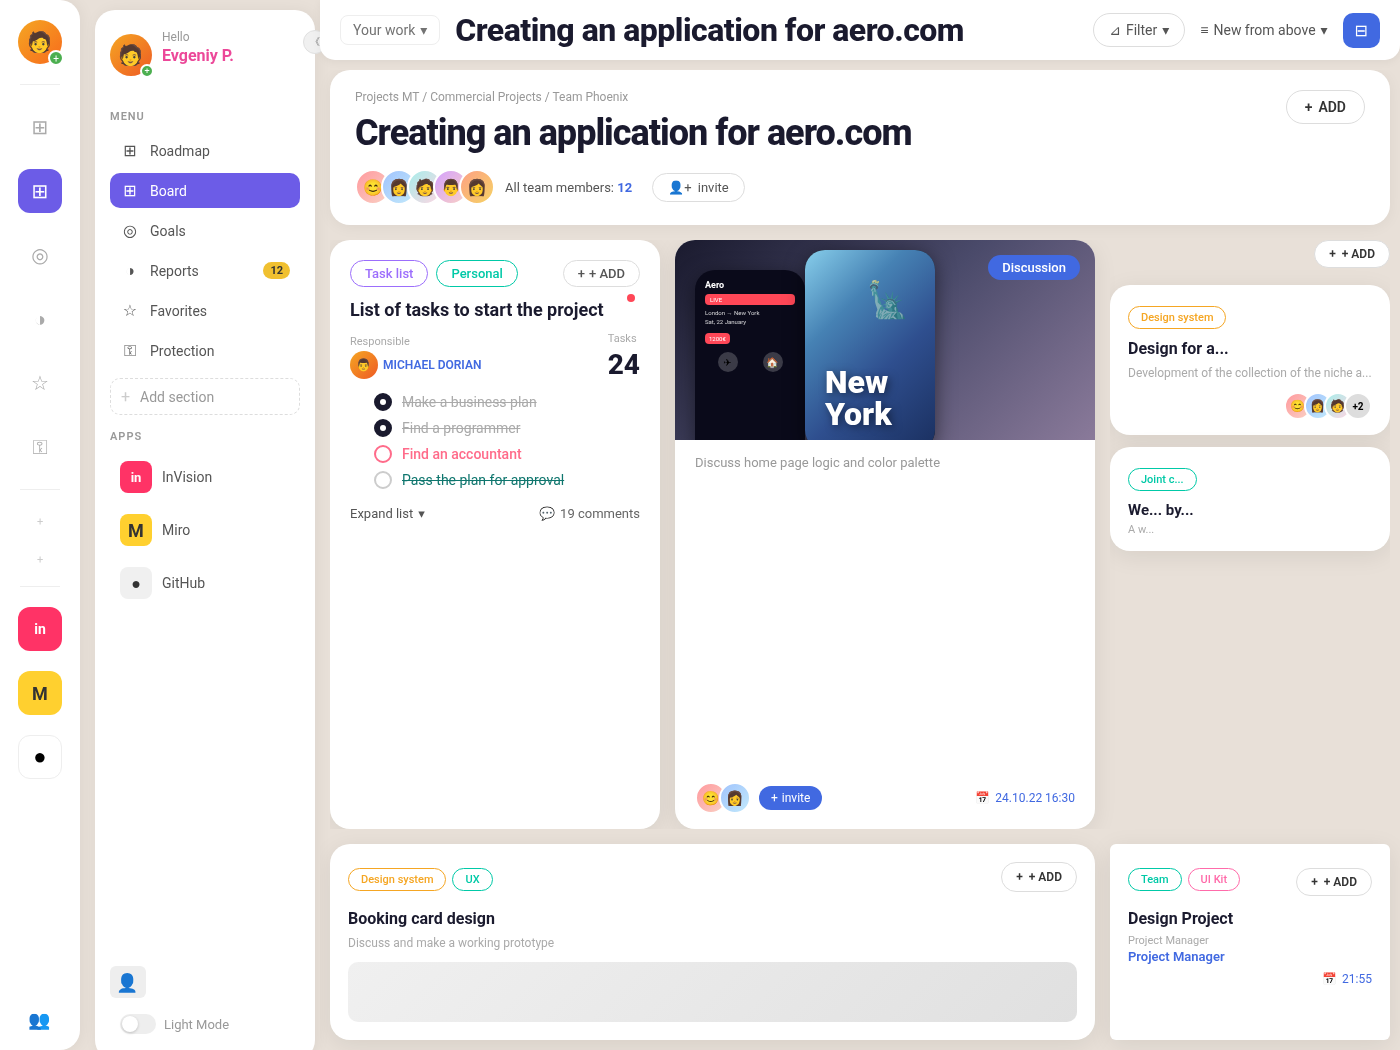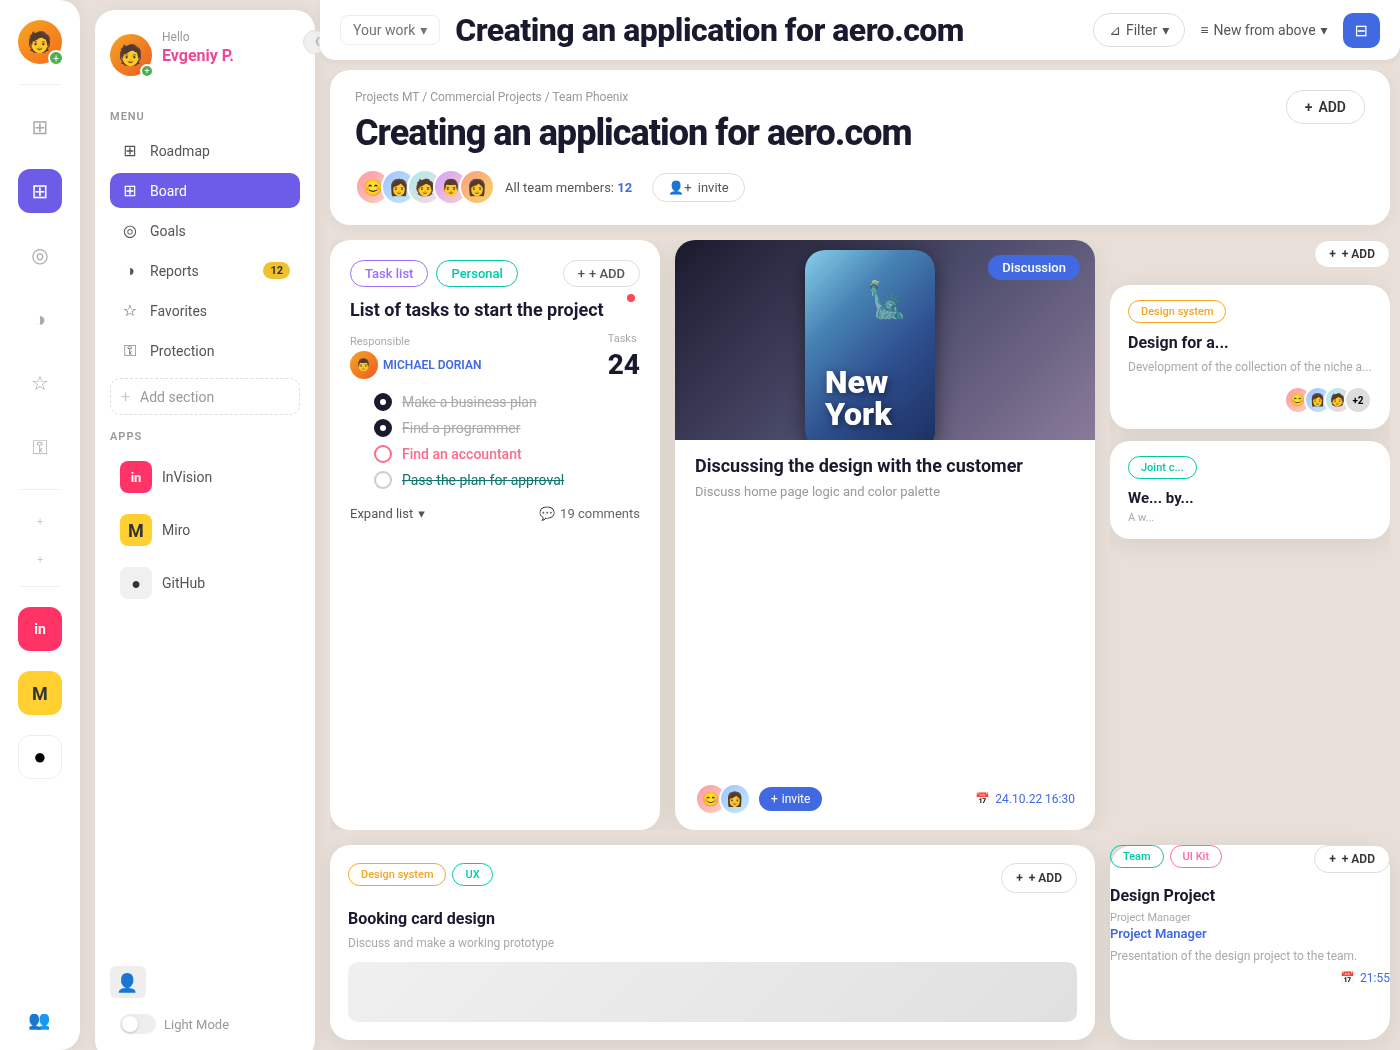--- a/index.html
+++ b/index.html
@@ -723,20 +723,21 @@
       background: #fff;
       border-radius: 20px;
       padding: 15px 18px;
       box-shadow: 0 5px 25px rgba(0,0,0,0.08);
     }
     .card-tag-row {
       display: flex;
       gap: 6px;
       margin-bottom: 10px;
       flex-wrap: wrap;
+      margin-top: 6px;
     }
     .small-tag {
       padding: 4px 12px;
       border-radius: 20px;
       font-size: 11px;
       font-weight: 500;
     }
     .small-tag.design-system {
       border: 1.5px solid #f5a623;
       color: #f5a623;
@@ -810,21 +811,22 @@
     }
     .booking-card {
       background: #fff;
       border-radius: 20px;
       padding: 18px;
       flex: 1;
       box-shadow: 0 5px 25px rgba(0,0,0,0.08);
     }
     .design-project-card {
       background: #fff;
-      border-radius: 24px;
+      border-radius: 6px;
+      padding: 18px;
       width: 280px;
       min-width: 280px;
       box-shadow: 0 5px 25px rgba(0,0,0,0.08);
     }
     .dp-manager-label {
       font-size: 11px;
       color: #aaa;
       margin-bottom: 2px;
     }
     .dp-manager-name {
@@ -1116,34 +1118,46 @@
             <div class="comments-badge">
               <span>💬</span>
               <span>19 comments</span>
             </div>
           </div>
         </div>
 
         <div class="discussion-card" style="flex:1.2;">
           <div class="discussion-image">
 
+            <div class="phone-mockup">
+              <div class="phone-brand">Aero</div>
+              <div class="phone-live-badge">LIVE</div>
+              <div class="phone-route-info">London → New York</div>
+              <div class="phone-route-info">Sat, 22 January</div>
+              <div style="display:flex;align-items:center;gap:4px;margin-top:6px;">
+                <span class="phone-price-badge">1200€</span>
+              </div>
+              <div style="display:flex;justify-content:space-around;margin-top:8px;">
+                <div style="width:20px;height:20px;background:rgba(255,255,255,0.2);border-radius:50%;display:flex;align-items:center;justify-content:center;font-size:10px;">✈</div>
+                <div style="width:20px;height:20px;background:rgba(255,255,255,0.2);border-radius:50%;display:flex;align-items:center;justify-content:center;font-size:10px;">🏠</div>
+              </div>
+            </div>
             <div class="phone2-mockup">
               <div class="phone2-bg">
                 <div style="position:relative;width:100%;height:100%;display:flex;align-items:flex-end;padding:10px;">
                   <div style="position:absolute;top:20px;right:15px;font-size:35px;opacity:0.6;">🗽</div>
                   <div style="font-size:32px;font-weight:900;color:white;text-shadow:2px 2px 8px rgba(0,0,0,0.5);line-height:1;">New<br>York</div>
                 </div>
               </div>
             </div>
             <div style="position:absolute;top:15px;right:15px;">
               <div class="tag discussion">Discussion</div>
             </div>
           </div>
           <div class="discussion-body">
-            <div class="discussion-title">Discussing the design with the customer</div>
             <div class="discussion-desc">Discuss home page logic and color palette</div>
           </div>
           <div class="discussion-footer">
             <div style="display:flex;align-items:center;">
               <div class="discussion-avatars">
                 <div class="discussion-avatar av-pink">😊</div>
                 <div class="discussion-avatar av-blue">👩</div>
               </div>
               <div class="discussion-invite-btn">
                 <span>+</span>
@@ -1215,21 +1229,20 @@
               <div class="small-tag ui-kit">UI Kit</div>
             </div>
             <div class="add-btn-right">
               <span>+</span>
               <span>+ ADD</span>
             </div>
           </div>
           <div class="right-card-title">Design Project</div>
           <div class="dp-manager-label">Project Manager</div>
           <div class="dp-manager-name">Project Manager</div>
-          <div class="dp-desc">Presentation of the design project to the team.</div>
           <div class="dp-footer">
             <div class="dp-time">
               <span>📅</span>
               <span>21:55</span>
             </div>
           </div>
         </div>
       </div>
     </div>
   </div>

